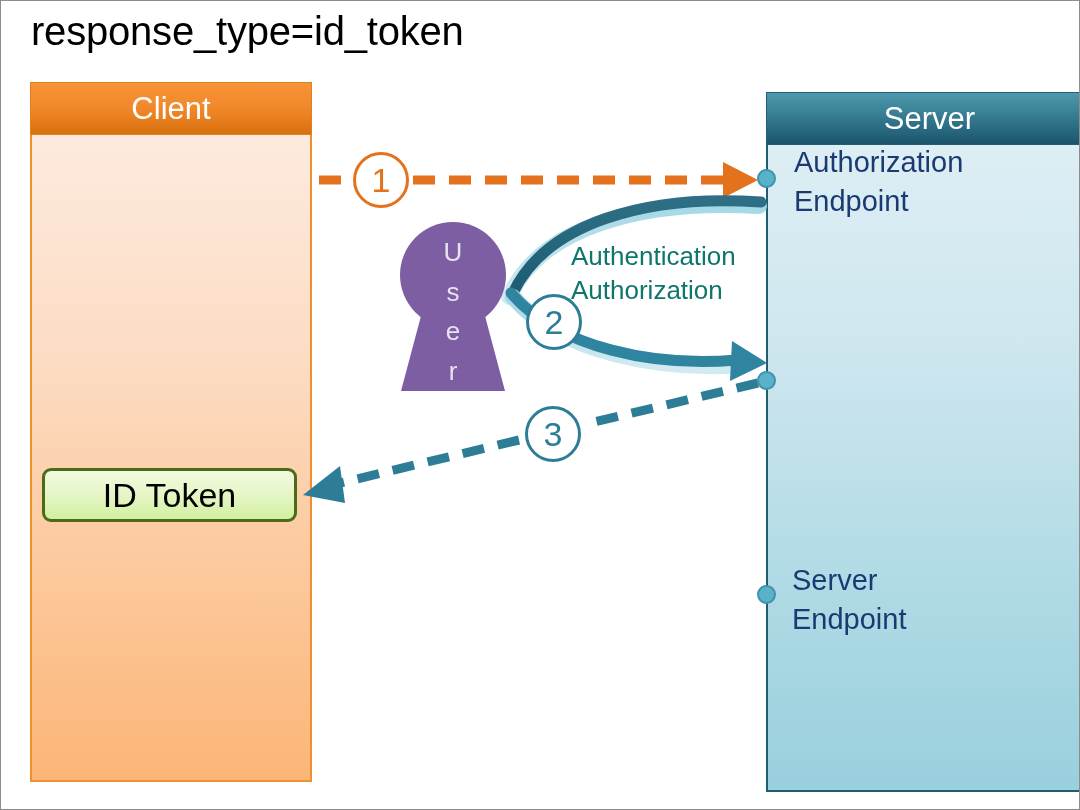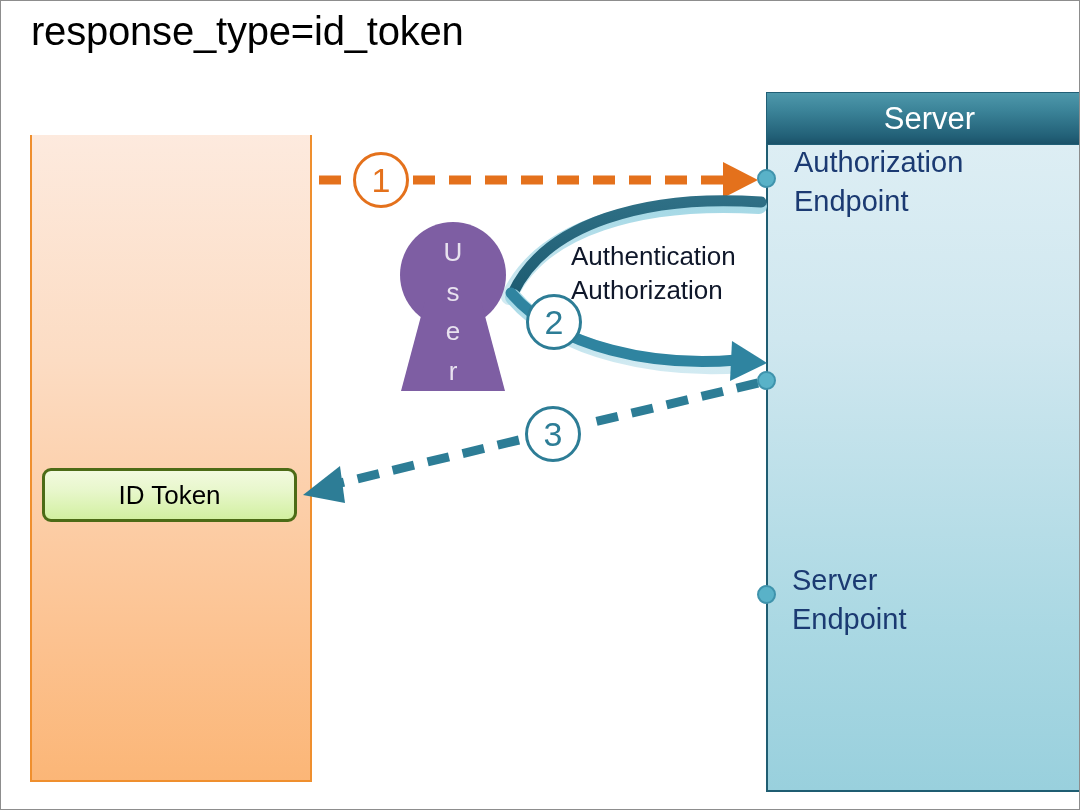--- a/index.html
+++ b/index.html
@@ -122,21 +122,21 @@
     font-size: 29px;
     line-height: 1.38;
     white-space: pre-line;
   }
 
   
   #auth-authz-label {
     position: absolute;
     left: 570px;
     top: 238px;
-    color: #0f172a;
+    color: #0f766e;
     font-size: 26px;
     line-height: 1.32;
     white-space: pre-line;
   }
 
   
   .step-circle {
     position: absolute;
     width: 56px;
     height: 56px;
@@ -158,21 +158,21 @@
     left: 41px;
     top: 467px;
     width: 255px;
     height: 54px;
     border: 3px solid #4c6b16;
     border-radius: 9px;
     background: linear-gradient(to bottom, #f2fadf 0%, #e8f7cc 40%, #d2f0a1 100%);
     display: flex;
     align-items: center;
     justify-content: center;
-    font-size: 26px;
+    font-size: 34px;
     color: #000000;
     box-sizing: border-box;
     text-align: center;
   }
   #user-text {
     position: absolute;
     left: 393px;
     top: 232px;
     width: 118px;
     text-align: center;
@@ -194,20 +194,21 @@
   }
 </style>
 </head>
 <body>
 
 <div id="canvas">
 
   <div id="title">response_type=id_token</div>
 
   <div class="party" id="client-box">
+    <div class="party-header" id="client-header">Client</div>
     <div class="party-body" id="client-body"></div>
   </div>
 
   <div class="party" id="server-box">
     <div class="party-header" id="server-header">Server</div>
     <div class="party-body" id="server-body"></div>
   </div>
 
   <div class="endpoint-label" id="authorization-endpoint-label">Authorization
 Endpoint</div>

